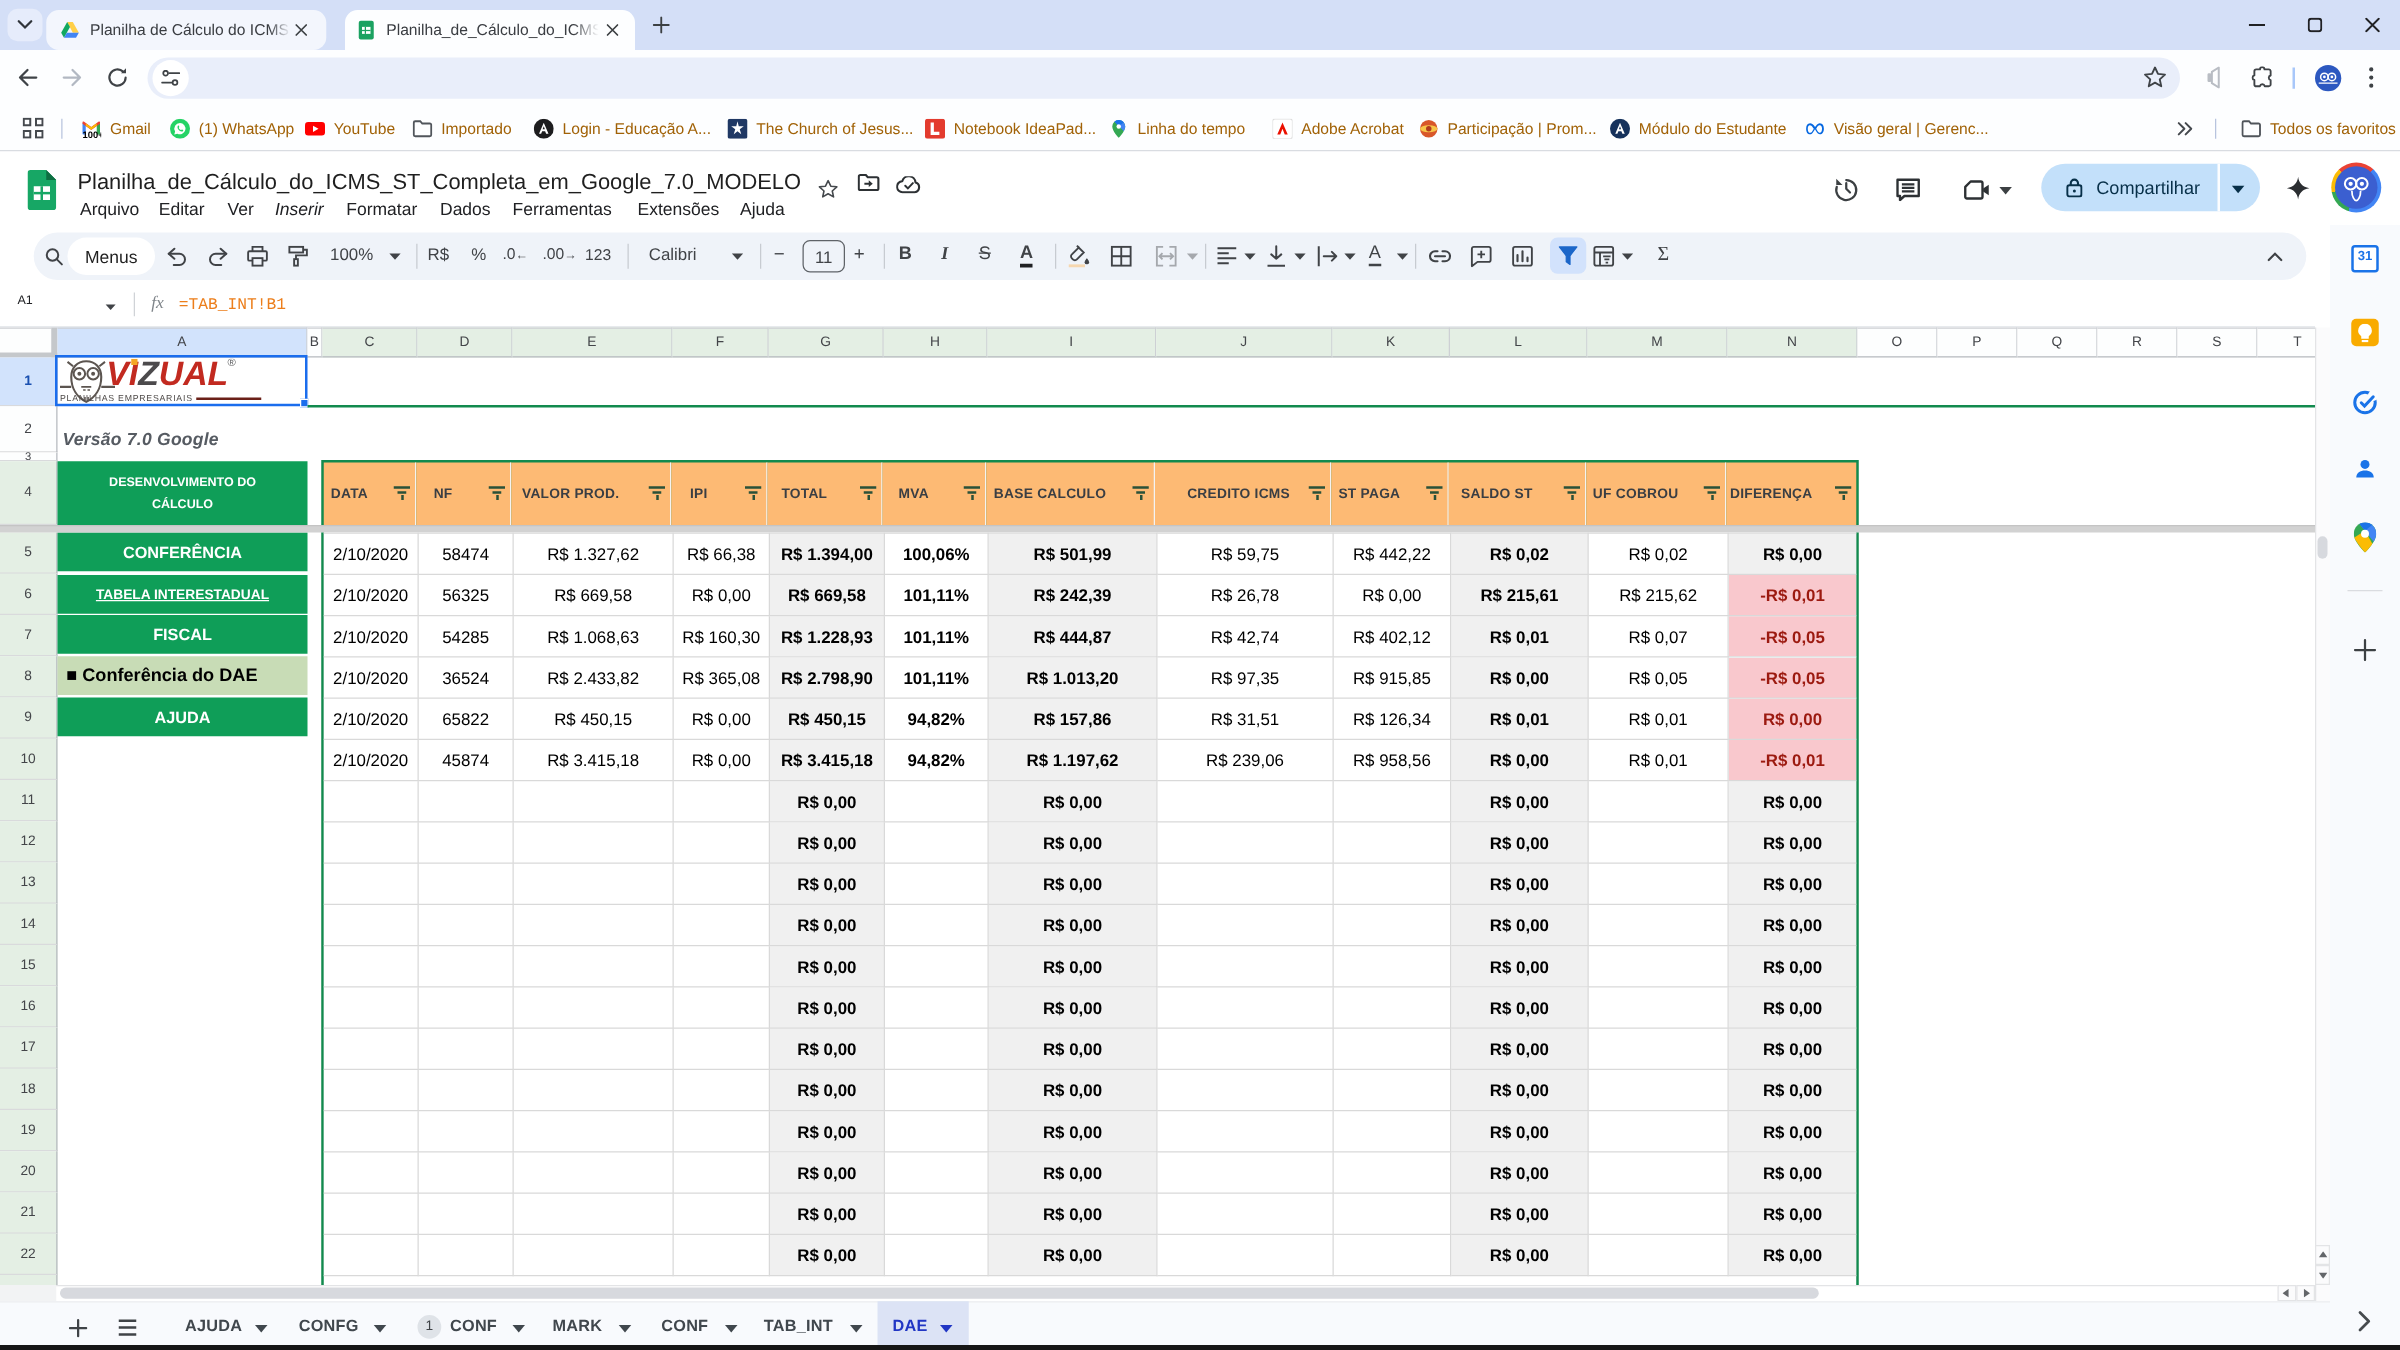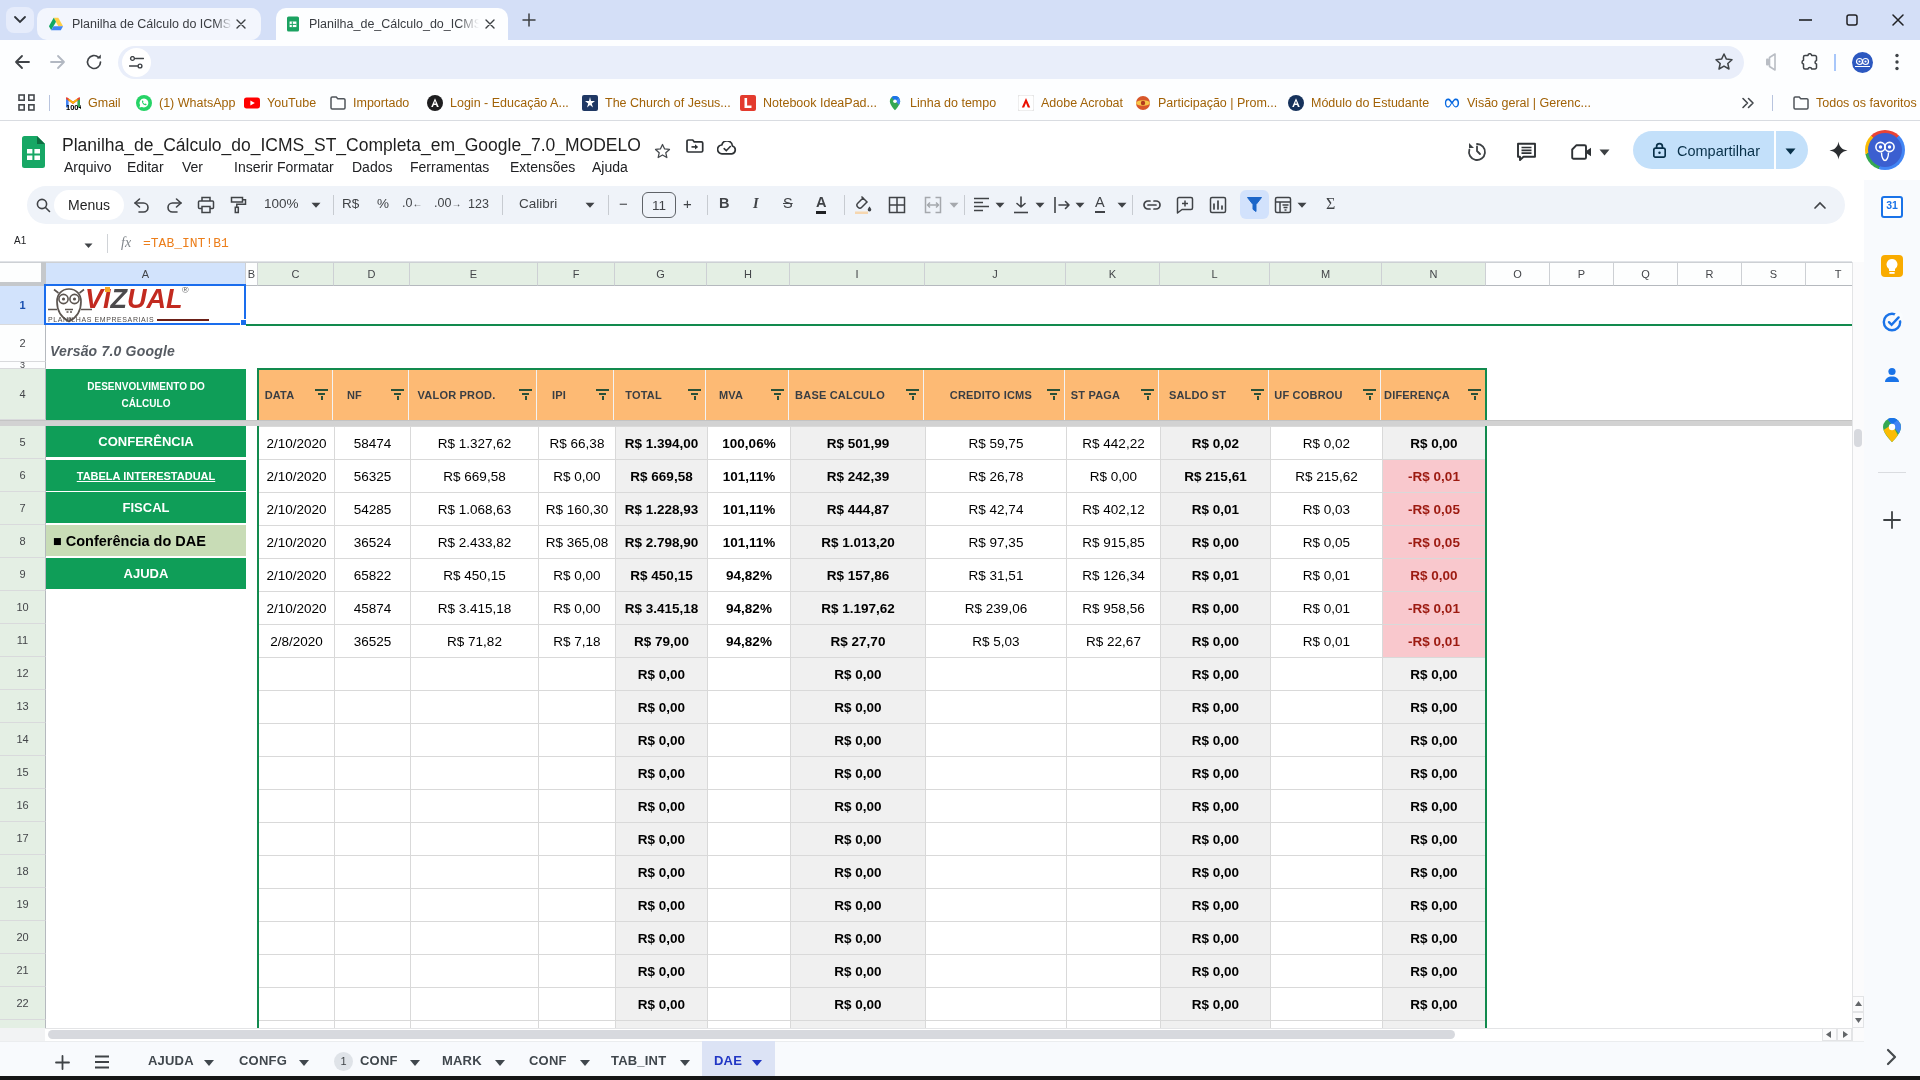--- a/index.html
+++ b/index.html
@@ -251,21 +251,21 @@
       <path d="M5.5 7.9h4" stroke="#2d3134" stroke-width="1.6"></path>
       <path d="M9 5.2l3.2 2.7L9 10.6z" fill="#2d3134"></path>
     </svg>
  <svg class="abs" style="left:717px;top:141px" width="20" height="14" viewBox="0 0 20 14">
       <path d="M5.2 12.8A4.4 4.4 0 0 1 4.8 4 5.4 5.4 0 0 1 15.4 5a4 4 0 0 1-.6 7.8z" fill="none" stroke="#2d3134" stroke-width="1.7" stroke-linejoin="round"></path>
       <path d="M7.2 7.6l2.1 2.1 4-4.2" stroke="#2d3134" stroke-width="1.6" fill="none" stroke-linecap="round"></path>
     </svg>
  <div class="abs menuitem" style="left:64px;top:159px;">Arquivo</div>
  <div class="abs menuitem" style="left:127px;top:159px;">Editar</div>
  <div class="abs menuitem" style="left:182px;top:159px;">Ver</div>
- <div class="abs menuitem" style="left:234px;top:159px;">Inserir</div>
+ <div class="abs menuitem" style="left:220px;top:159px;font-style:italic;">Inserir</div>
  <div class="abs menuitem" style="left:277px;top:159px;">Formatar</div>
  <div class="abs menuitem" style="left:352px;top:159px;">Dados</div>
  <div class="abs menuitem" style="left:410px;top:159px;">Ferramentas</div>
  <div class="abs menuitem" style="left:510px;top:159px;">Extensões</div>
  <div class="abs menuitem" style="left:592px;top:159px;">Ajuda</div>
  <svg class="abs" style="left:1466px;top:140px" width="22" height="22" viewBox="0 0 22 22">
       <path d="M11 4a8 8 0 1 1-7.6 5.5" fill="none" stroke="#3c4043" stroke-width="1.8" stroke-linecap="round"></path>
       <path d="M3 3v5h5z" fill="#3c4043"></path>
       <path d="M11 6.5V11l3 3" fill="none" stroke="#3c4043" stroke-width="1.8" stroke-linecap="round" stroke-linejoin="round"></path>
     </svg>
@@ -620,21 +620,21 @@
             <td>2/10/2020</td>
             <td>54285</td>
             <td>R$ 1.068,63</td>
             <td>R$ 160,30</td>
             <td class="gy">R$ 1.228,93</td>
             <td class="bd">101,11%</td>
             <td class="gy">R$ 444,87</td>
             <td>R$ 42,74</td>
             <td>R$ 402,12</td>
             <td class="gy">R$ 0,01</td>
-            <td>R$ 0,03</td>
+            <td>R$ 0,07</td>
             <td class="pk">-R$ 0,05</td>
           </tr>
 <tr style="height:33px">
             <td>2/10/2020</td>
             <td>36524</td>
             <td>R$ 2.433,82</td>
             <td>R$ 365,08</td>
             <td class="gy">R$ 2.798,90</td>
             <td class="bd">101,11%</td>
             <td class="gy">R$ 1.013,20</td>
@@ -661,34 +661,20 @@
 <tr style="height:33px">
             <td>2/10/2020</td>
             <td>45874</td>
             <td>R$ 3.415,18</td>
             <td>R$ 0,00</td>
             <td class="gy">R$ 3.415,18</td>
             <td class="bd">94,82%</td>
             <td class="gy">R$ 1.197,62</td>
             <td>R$ 239,06</td>
             <td>R$ 958,56</td>
-            <td class="gy">R$ 0,00</td>
-            <td>R$ 0,01</td>
-            <td class="pk">-R$ 0,01</td>
-          </tr>
-<tr style="height:33px">
-            <td>2/8/2020</td>
-            <td>36525</td>
-            <td>R$ 71,82</td>
-            <td>R$ 7,18</td>
-            <td class="gy">R$ 79,00</td>
-            <td class="bd">94,82%</td>
-            <td class="gy">R$ 27,70</td>
-            <td>R$ 5,03</td>
-            <td>R$ 22,67</td>
             <td class="gy">R$ 0,00</td>
             <td>R$ 0,01</td>
             <td class="pk">-R$ 0,01</td>
           </tr>
 <tr style="height:33px">
             <td></td>
             <td></td>
             <td></td>
             <td></td>
             <td class="gy">R$ 0,00</td>

